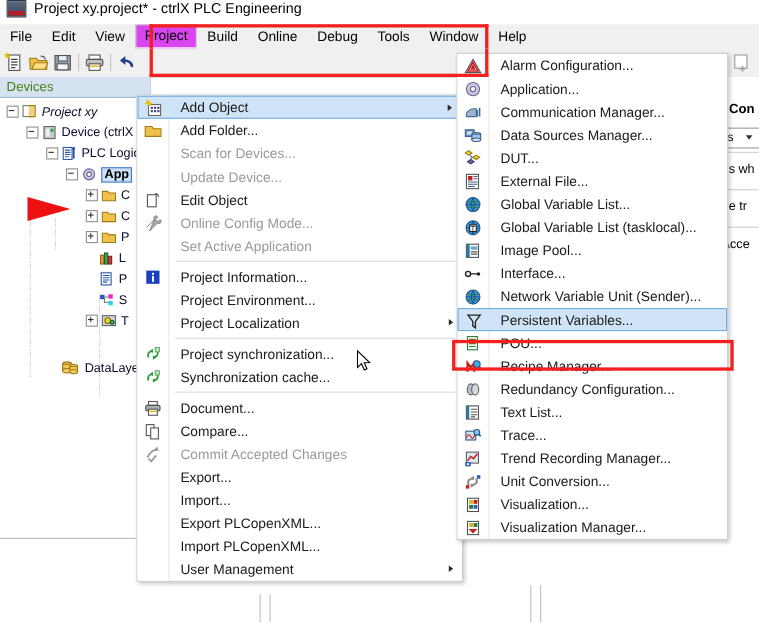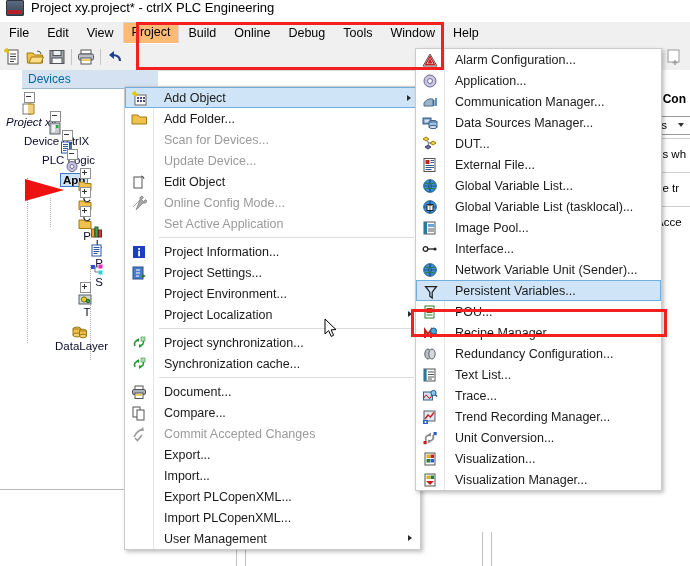--- a/index.html
+++ b/index.html
@@ -38,21 +38,21 @@
     left:0;top:22px;width:690px;height:22px;
     background:#f0f0f0;
     border-bottom:1px solid #f0f0f0;
     display:flex;align-items:center;
   }
   .menu-item{
     padding:3px 9px 4px 9px;font-size:12.5px;color:#000;white-space:nowrap;
     line-height:14px;
   }
   .menu-item.active{
-    background:#fdba74;
+    background:#d946ef;
     border:1px solid #d6d6d6;
     border-bottom:1px solid #ffffff;
     padding:2px 8px 4px 8px;
     position:relative;z-index:30;
   }
 
   
   #toolbar{
     left:0;top:44px;width:690px;height:26px;
     background:#f0f0f0;
@@ -66,26 +66,26 @@
   
   #devices-panel{
     left:0;top:70px;width:136px;height:419px;
     background:#ffffff;
     border-right:1px solid #b9b9b9;
   }
   #devices-header{
     left:0;top:0;width:136px;height:19px;
     background:#d4e2f2;
     border-bottom:1px solid #9db8d4;
-    font-size:12px;color:#0369a1;
-    display:flex;align-items:center;padding-left:6px;box-sizing:border-box;margin-left:22px;
+    font-size:12px;color:#4d7c0f;
+    display:flex;align-items:center;padding-left:6px;box-sizing:border-box;
   }
   .tree-row{
     position:absolute;height:19px;display:flex;align-items:center;
-    font-size:12px;color:#0a0a2a;white-space:nowrap;flex-direction:column;
+    font-size:12px;color:#0a0a2a;white-space:nowrap;
   }
   .expander{
     width:9px;height:9px;border:1px solid #8f8f8f;background:#fff;
     position:relative;flex:none;margin-right:3px;
   }
   .expander:before{
     content:"";position:absolute;left:1px;top:3px;width:5px;height:1px;background:#333;
   }
   .expander.plus:after{
     content:"";position:absolute;left:3px;top:1px;width:1px;height:5px;background:#333;
@@ -418,28 +418,20 @@
 
   <div class="mrow">
     <svg class="micon" viewBox="0 0 16 16">
       <rect x="2" y="2" width="12" height="12" fill="#1a3fbf"></rect>
       <rect x="7.2" y="4" width="1.8" height="1.8" fill="#fff"></rect>
       <rect x="7.2" y="6.8" width="1.8" height="5.5" fill="#fff"></rect>
     </svg>
     <span>Project Information...</span>
   </div>
   <div class="mrow">
-    <svg class="micon" viewBox="0 0 16 16">
-      <rect x="2" y="2" width="10" height="12" fill="#4a7ecb" stroke="#2a4e8a"></rect>
-      <path d="M5 5 h4 M5 8 h4 M5 11 h3" stroke="#fff"></path>
-      <path d="M11 9 l4 2 -4 2 z" fill="#2a7a2a"></path>
-    </svg>
-    <span>Project Settings...</span>
-  </div>
-  <div class="mrow">
     <span>Project Environment...</span>
   </div>
   <div class="mrow">
     <span>Project Localization</span>
     <span class="arrow"></span>
   </div>
 
   <div class="msep"></div>
 
   <div class="mrow">

